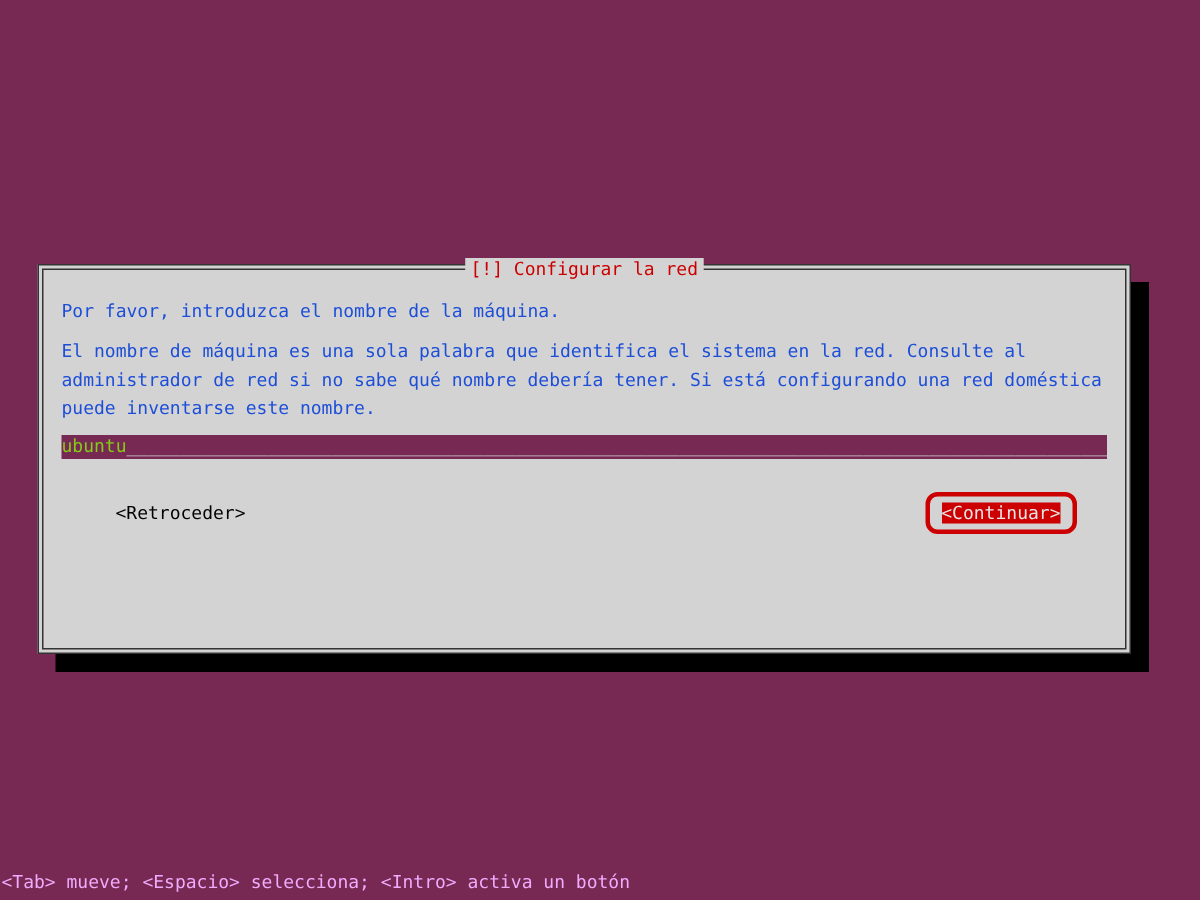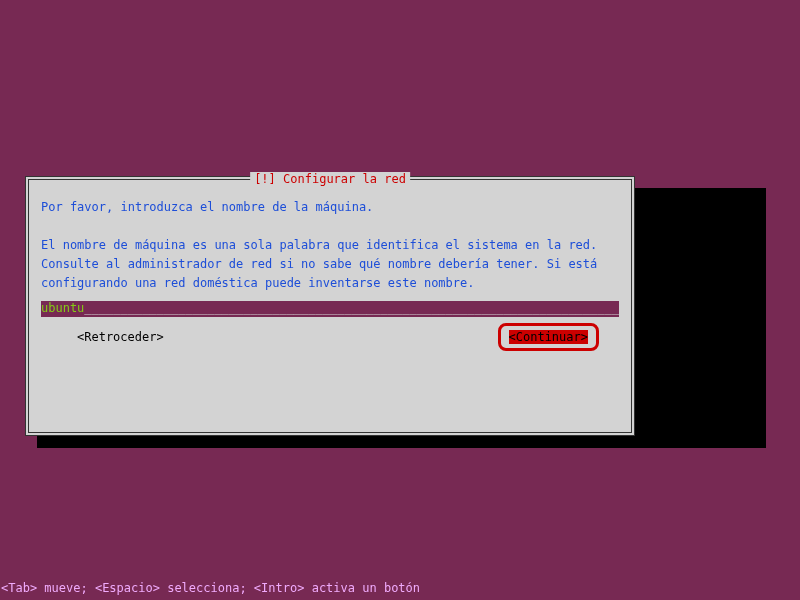--- a/index.html
+++ b/index.html
@@ -21,21 +21,21 @@
       left: 37px;
       top: 188px;
       width: 729px;
       height: 260px;
       background: #000000;
     }
     .dialog {
       position: absolute;
       left: 25px;
       top: 176px;
-      width: 610px;
+      width: 729px;
       height: 260px;
       background: #d3d3d3;
       border: 1px solid #333333;
       padding: 0;
     }
     .dialog-inner {
       margin: 2px;
       border: 1px solid #333333;
       padding: 10px 12px 12px 12px;
       height: calc(100% - 4px);
@@ -75,38 +75,38 @@
     }
     .input-underscores {
       position: absolute;
       left: 0;
       top: 0;
       width: 100%;
       color: #d3d3d3;
       white-space: nowrap;
     }
     .button-row {
-      margin-top: 6px;
+      margin-top: 22px;
       display: flex;
       justify-content: space-between;
       align-items: center;
       padding: 0 20px 0 36px;
     }
     .back-button {
       color: #000000;
       white-space: pre;
     }
     .continue-wrapper {
       border: 3px solid #cc0000;
       border-radius: 8px;
       padding: 4px 8px;
     }
     .continue-button {
       background: #cc0000;
-      color: #000000;
+      color: #e5e5e5;
       white-space: pre;
       padding: 0;
     }
     .status-bar {
       position: absolute;
       left: 1px;
       bottom: 5px;
       color: #f0abfc;
       white-space: pre;
     }
@@ -114,21 +114,21 @@
 </head>
 <body>
 
 <div class="shadow"></div>
 
 <div class="dialog">
   <div class="dialog-inner">
     <span class="dialog-title">[!] Configurar la red</span>
 
     <div class="body-text">Por favor, introduzca el nombre de la máquina.</div>
-    <div class="body-text" style="margin-top:19px">El nombre de máquina es una sola palabra que identifica el sistema en la red. Consulte al administrador de red si no sabe qué nombre debería tener. Si está configurando una red doméstica puede inventarse este nombre.</div>
+    <div class="body-text" style="margin-top:8px">El nombre de máquina es una sola palabra que identifica el sistema en la red. Consulte al administrador de red si no sabe qué nombre debería tener. Si está configurando una red doméstica puede inventarse este nombre.</div>
 
     <div class="input-field">
       <span class="input-underscores">&nbsp;&nbsp;&nbsp;&nbsp;&nbsp;&nbsp;________________________________________________________________________________________________________________</span>
       <span class="input-value">ubuntu</span>
     </div>
 
     <div class="button-row">
       <span class="back-button">&lt;Retroceder&gt;</span>
       <span class="continue-wrapper">
         <span class="continue-button">&lt;Continuar&gt;</span>

